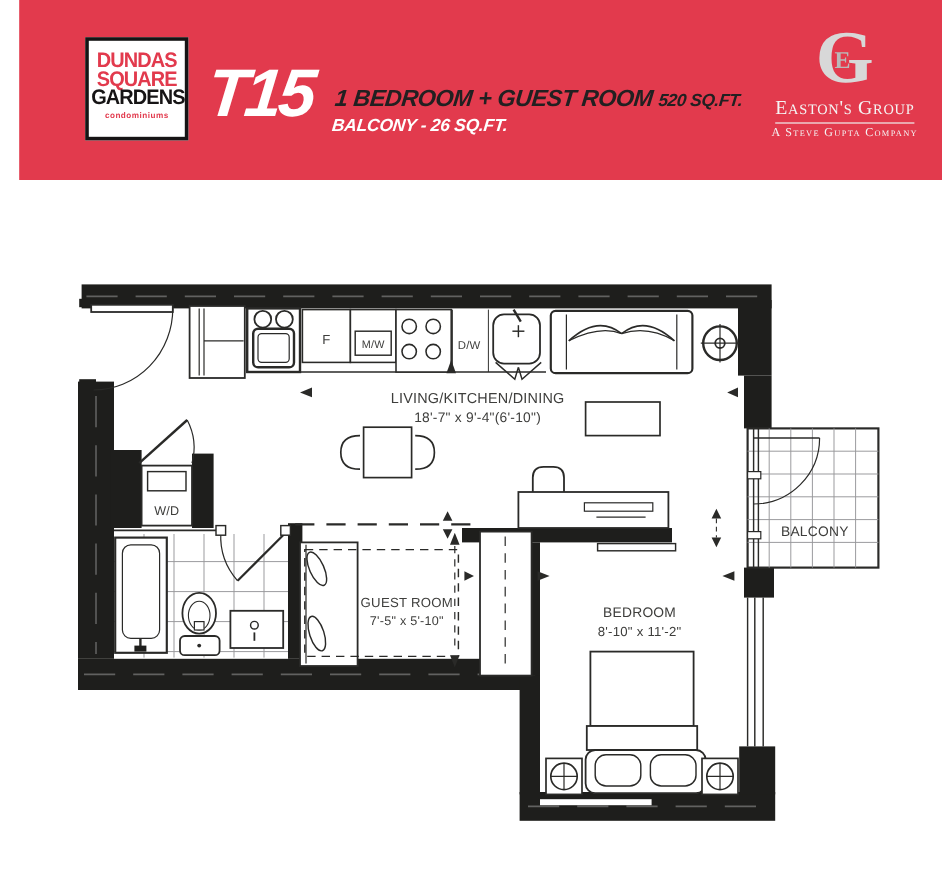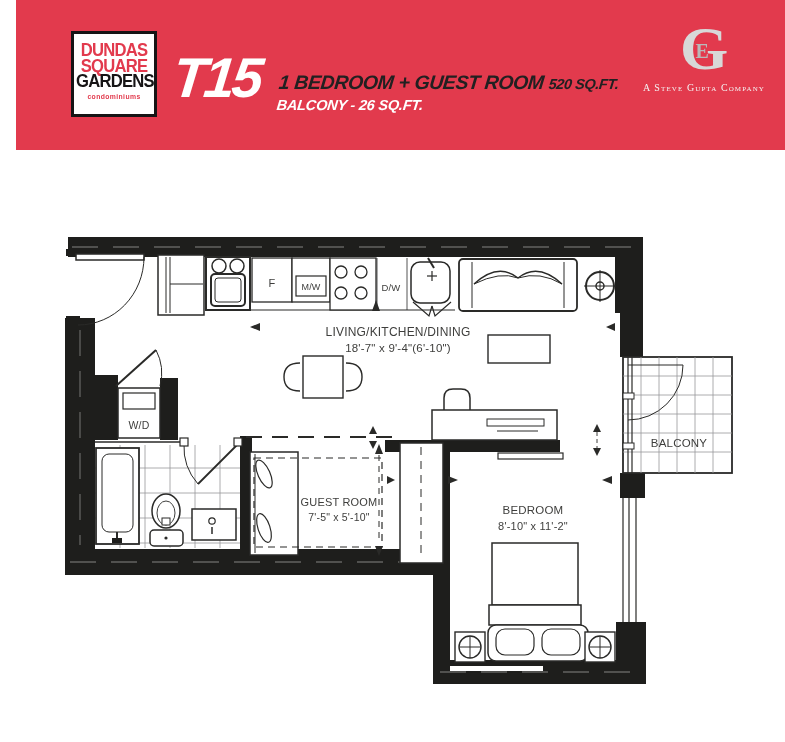--- a/index.html
+++ b/index.html
@@ -71,20 +71,21 @@
         <span>1 BEDROOM + GUEST ROOM</span><span class="area">520 SQ.FT.</span>
       </div>
       <div class="sum2">BALCONY - 26 SQ.FT.</div>
     </div>
 
     <div class="brand">
       <div class="mono">
         <span class="g">G</span>
         <span class="e">E</span>
       </div>
+      <div><span class="name">Easton's Group</span></div>
       <div class="tag">A Steve Gupta Company</div>
     </div>
   </div>
 
   <svg class="plan" width="785" height="742" viewBox="0 0 785 742">
 
     <g>
       <path class="grid" d="M120 445V548 M145 445V548 M170 445V548 M195 445V548 M220 445V548
                             M95 468H240 M95 493H240 M95 518H240 M95 543H240"></path>
     </g>

